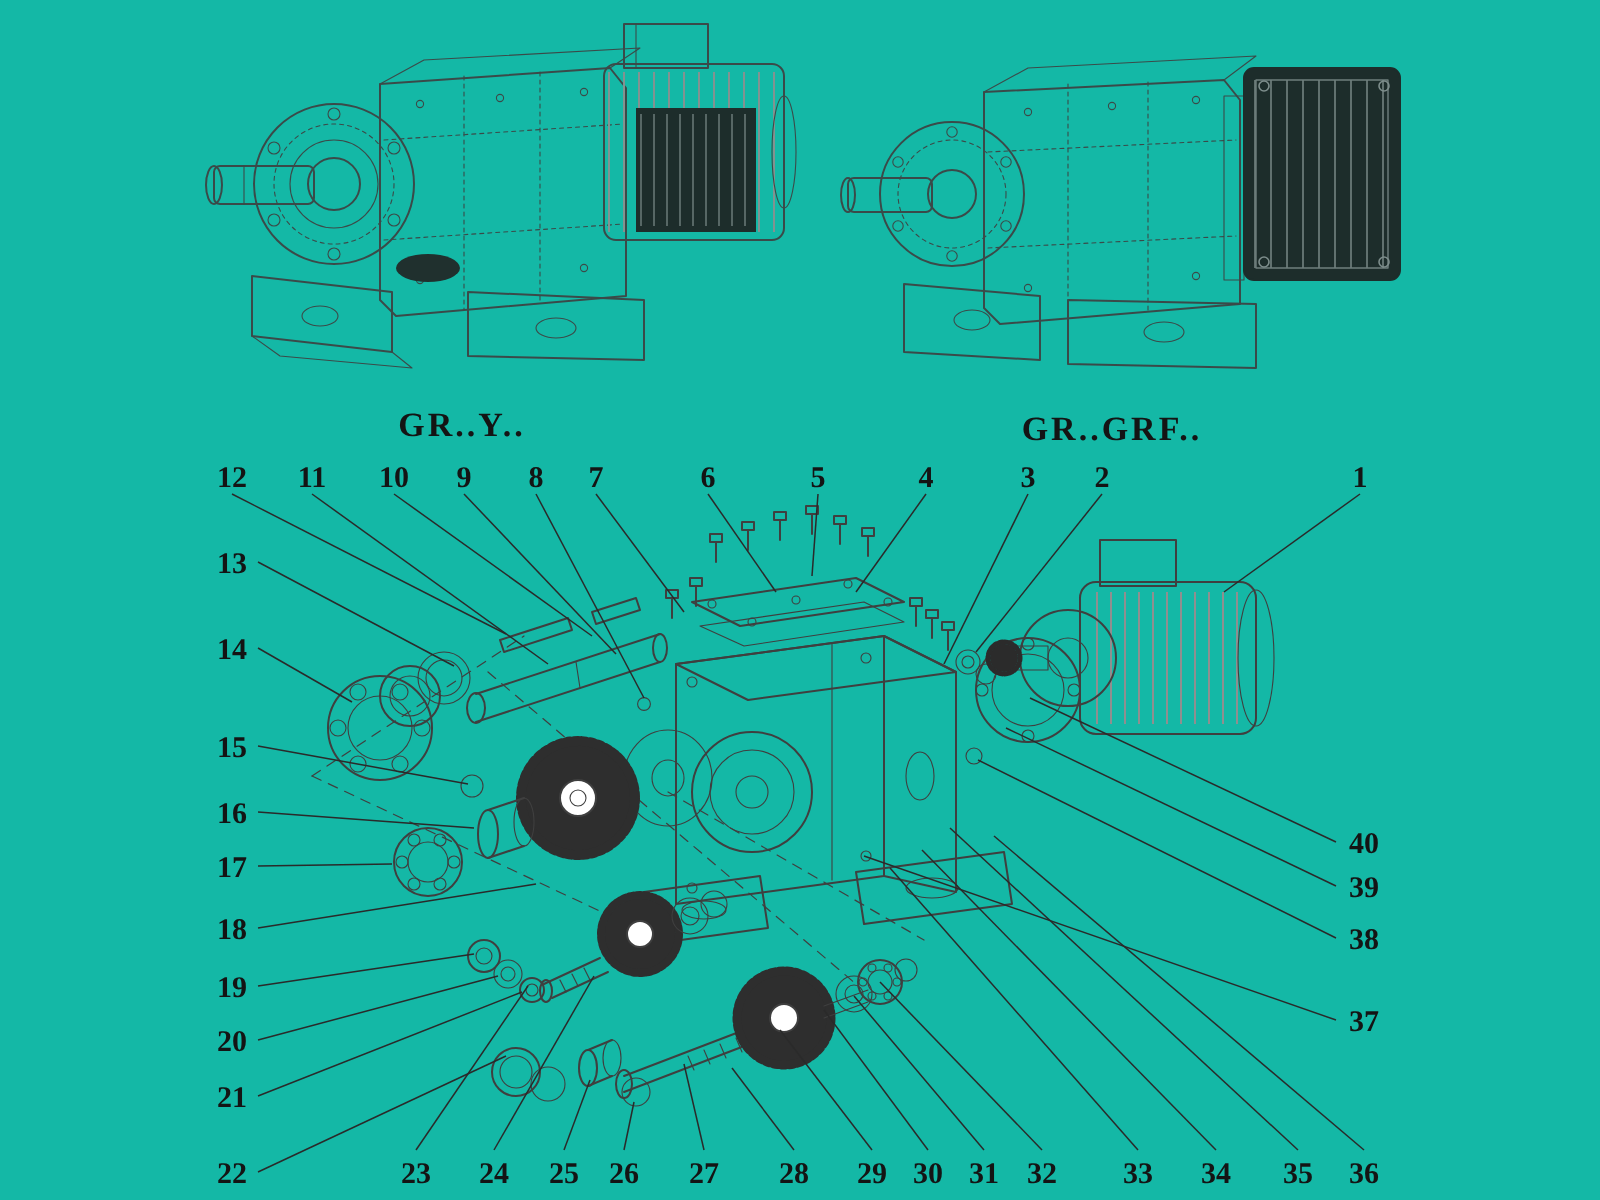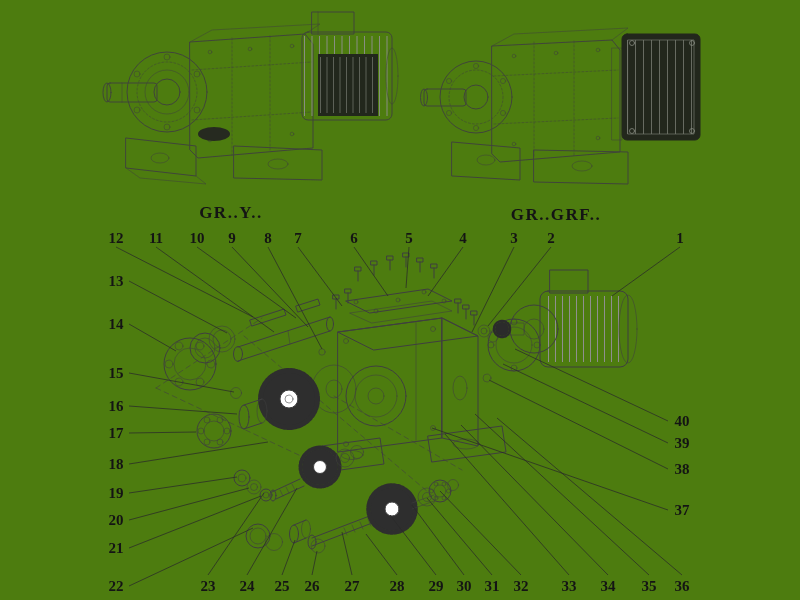--- a/index.html
+++ b/index.html
@@ -1,16 +1,16 @@
 <!DOCTYPE html>
 <html><head>
 <meta charset="utf-8">
 <style>
   html,body{margin:0;padding:0;width:800px;height:600px;background:#ffffff;overflow:hidden}
-  .canvas{position:relative;width:800px;height:600px;background:#4d7c0f}
+  .canvas{position:relative;width:800px;height:600px;background:#14b8a6}
   svg{display:block}
   .ln{fill:none;stroke:#3f3f3f;stroke-width:1;stroke-linejoin:round;stroke-linecap:round}
   .thin{stroke-width:.55}
   .dash{stroke-dasharray:5 4;stroke-width:.6}
   .dot{stroke-dasharray:2 2;stroke-width:.55}
   .label{font:bold 17px "Liberation Serif","DejaVu Serif",serif;fill:#141414;letter-spacing:1.5px;text-anchor:middle}
   #callouts text{font:600 15px "Liberation Serif","DejaVu Serif",serif;fill:#141414;text-anchor:middle}
   #callouts line{stroke:#2a2a2a;stroke-width:.75}
 </style>
 </head>

